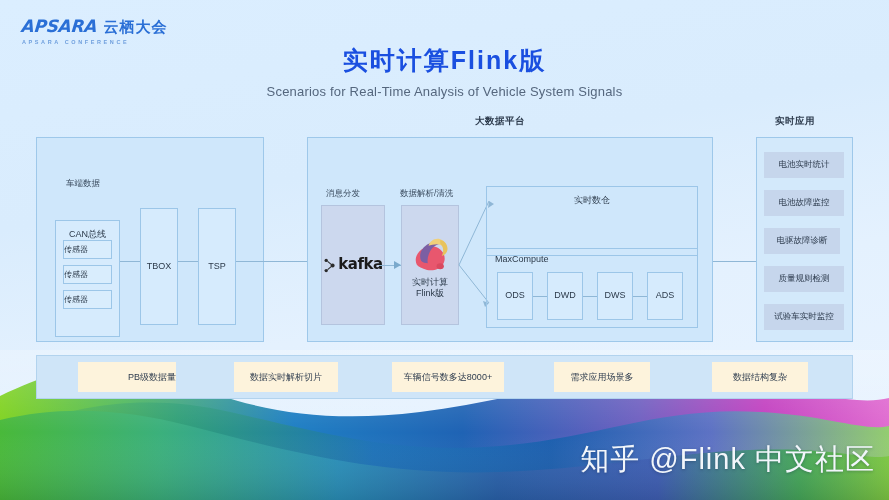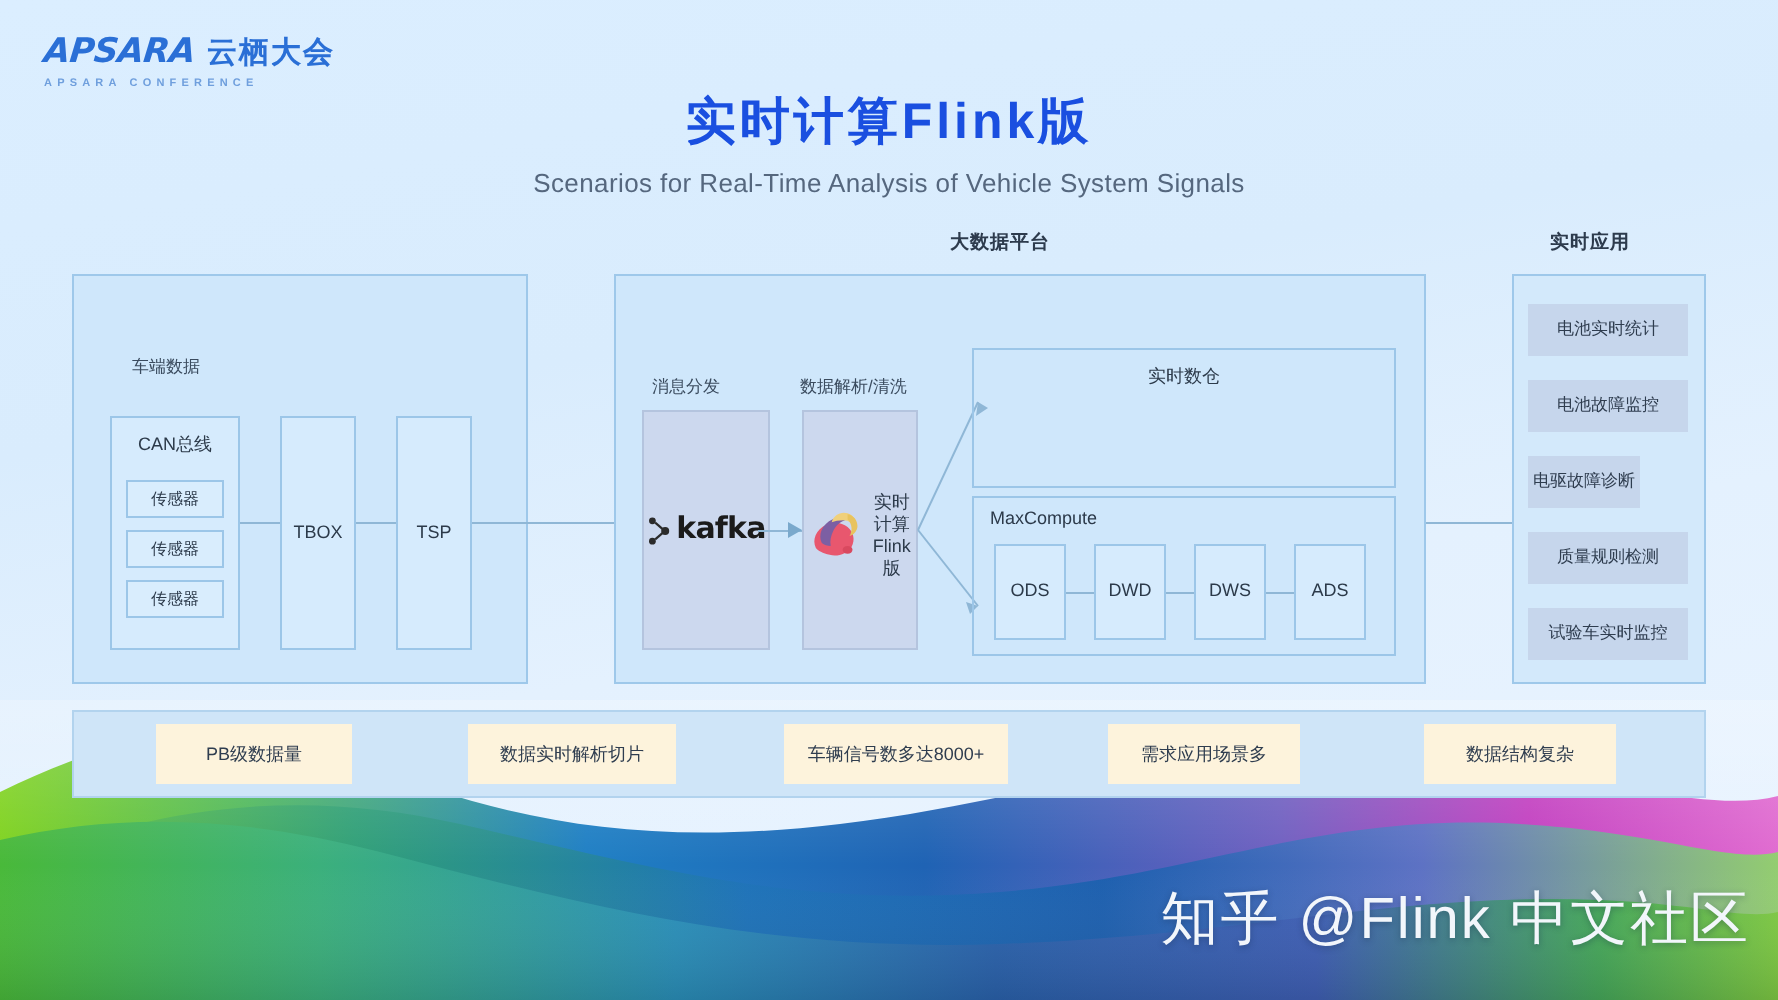--- a/index.html
+++ b/index.html
@@ -78,29 +78,29 @@
     border: 1px solid #9cc6e8;
     background: #d2e9fc;
     display: flex; align-items: center; justify-content: center;
     text-align: center;
     font-size: 9px; color: #2c3a4a;
     line-height: 1.3;
   }
   .node.light { background: #d6ebfd; }
   .node.lav { background: #ccd8ee; border-color: #b4c4de; }
   .node.plain { background: transparent; }
-  .node.top-label { align-items: flex-start; padding-top: 8px; }
+  .node.top-label { align-items: flex-start; padding-top: 8px; margin-top: 12px; }
 
   
   .sensor {
     position: absolute;
     border: 1px solid #9cc6e8;
     background: #d9edfd;
     font-size: 8px; color: #2c3a4a;
-    display: flex; align-items: center; justify-content: center;
+    display: flex; align-items: center; 
   }
 
   
   .chip {
     position: absolute;
     background: #c6d6ec;
     border: none;
     display: flex; align-items: center; justify-content: center;
     font-size: 8.5px; color: #2f3d4f;
   }
@@ -114,21 +114,21 @@
   
   .kafka {
     display: flex; align-items: center; gap: 2px;
     font-family: "DejaVu Sans", sans-serif;
     font-weight: 700; font-size: 15px; color: #1b1b1b;
     letter-spacing: -0.4px;
   }
   .kafka svg { display: block; }
 
   
-  .flinkbox { gap: 2px; padding-top: 6px; }
+  .flinkbox { flex-direction: column; gap: 2px; padding-top: 6px; }
   .flink-logo { width: 44px; height: 38px; }
   .flink-text { font-size: 9px; color: #2c3a4a; line-height: 1.25; text-align: center; }
 
   
   .strip {
     position: absolute; left: 36px; top: 355px;
     width: 817px; height: 44px;
     background: #cfe5f8;
     border: 1px solid #b2d3ee;
   }
@@ -334,32 +334,32 @@
 
   <div class="conn h" style="left:713px; top:261px; width:43px;"></div>
 
   <div class="panel" style="left:756px; top:137px; width:97px; height:205px; background:#d3e9fb;"></div>
   <div class="chip" style="left:764px; top:190px; width:80px; height:26px;">
     <span>电池故障监控</span>
   </div>
   <div class="chip" style="left:764px; top:152px; width:80px; height:26px;">
     <span>电池实时统计</span>
   </div>
-  <div class="chip" style="left:764px; top:228px; width:56px; height:26px;">
+  <div class="chip" style="left:764px; top:228px; width:76px; height:26px;">
     <span>电驱故障诊断</span>
   </div>
   <div class="chip" style="left:764px; top:266px; width:80px; height:26px;">
     <span>质量规则检测</span>
   </div>
   <div class="chip" style="left:764px; top:304px; width:80px; height:26px;">
     <span>试验车实时监控</span>
   </div>
 
   <div class="strip"></div>
-  <div class="fact" style="left:78px; width:98px;">
+  <div class="fact" style="left:78px; width:98px;justify-content:flex-end;">
     <span>PB级数据量</span>
   </div>
   <div class="fact" style="left:234px; width:104px;">
     <span>数据实时解析切片</span>
   </div>
   <div class="fact" style="left:392px; width:112px;">
     <span>车辆信号数多达8000+</span>
   </div>
   <div class="fact" style="left:554px; width:96px;">
     <span>需求应用场景多</span>

